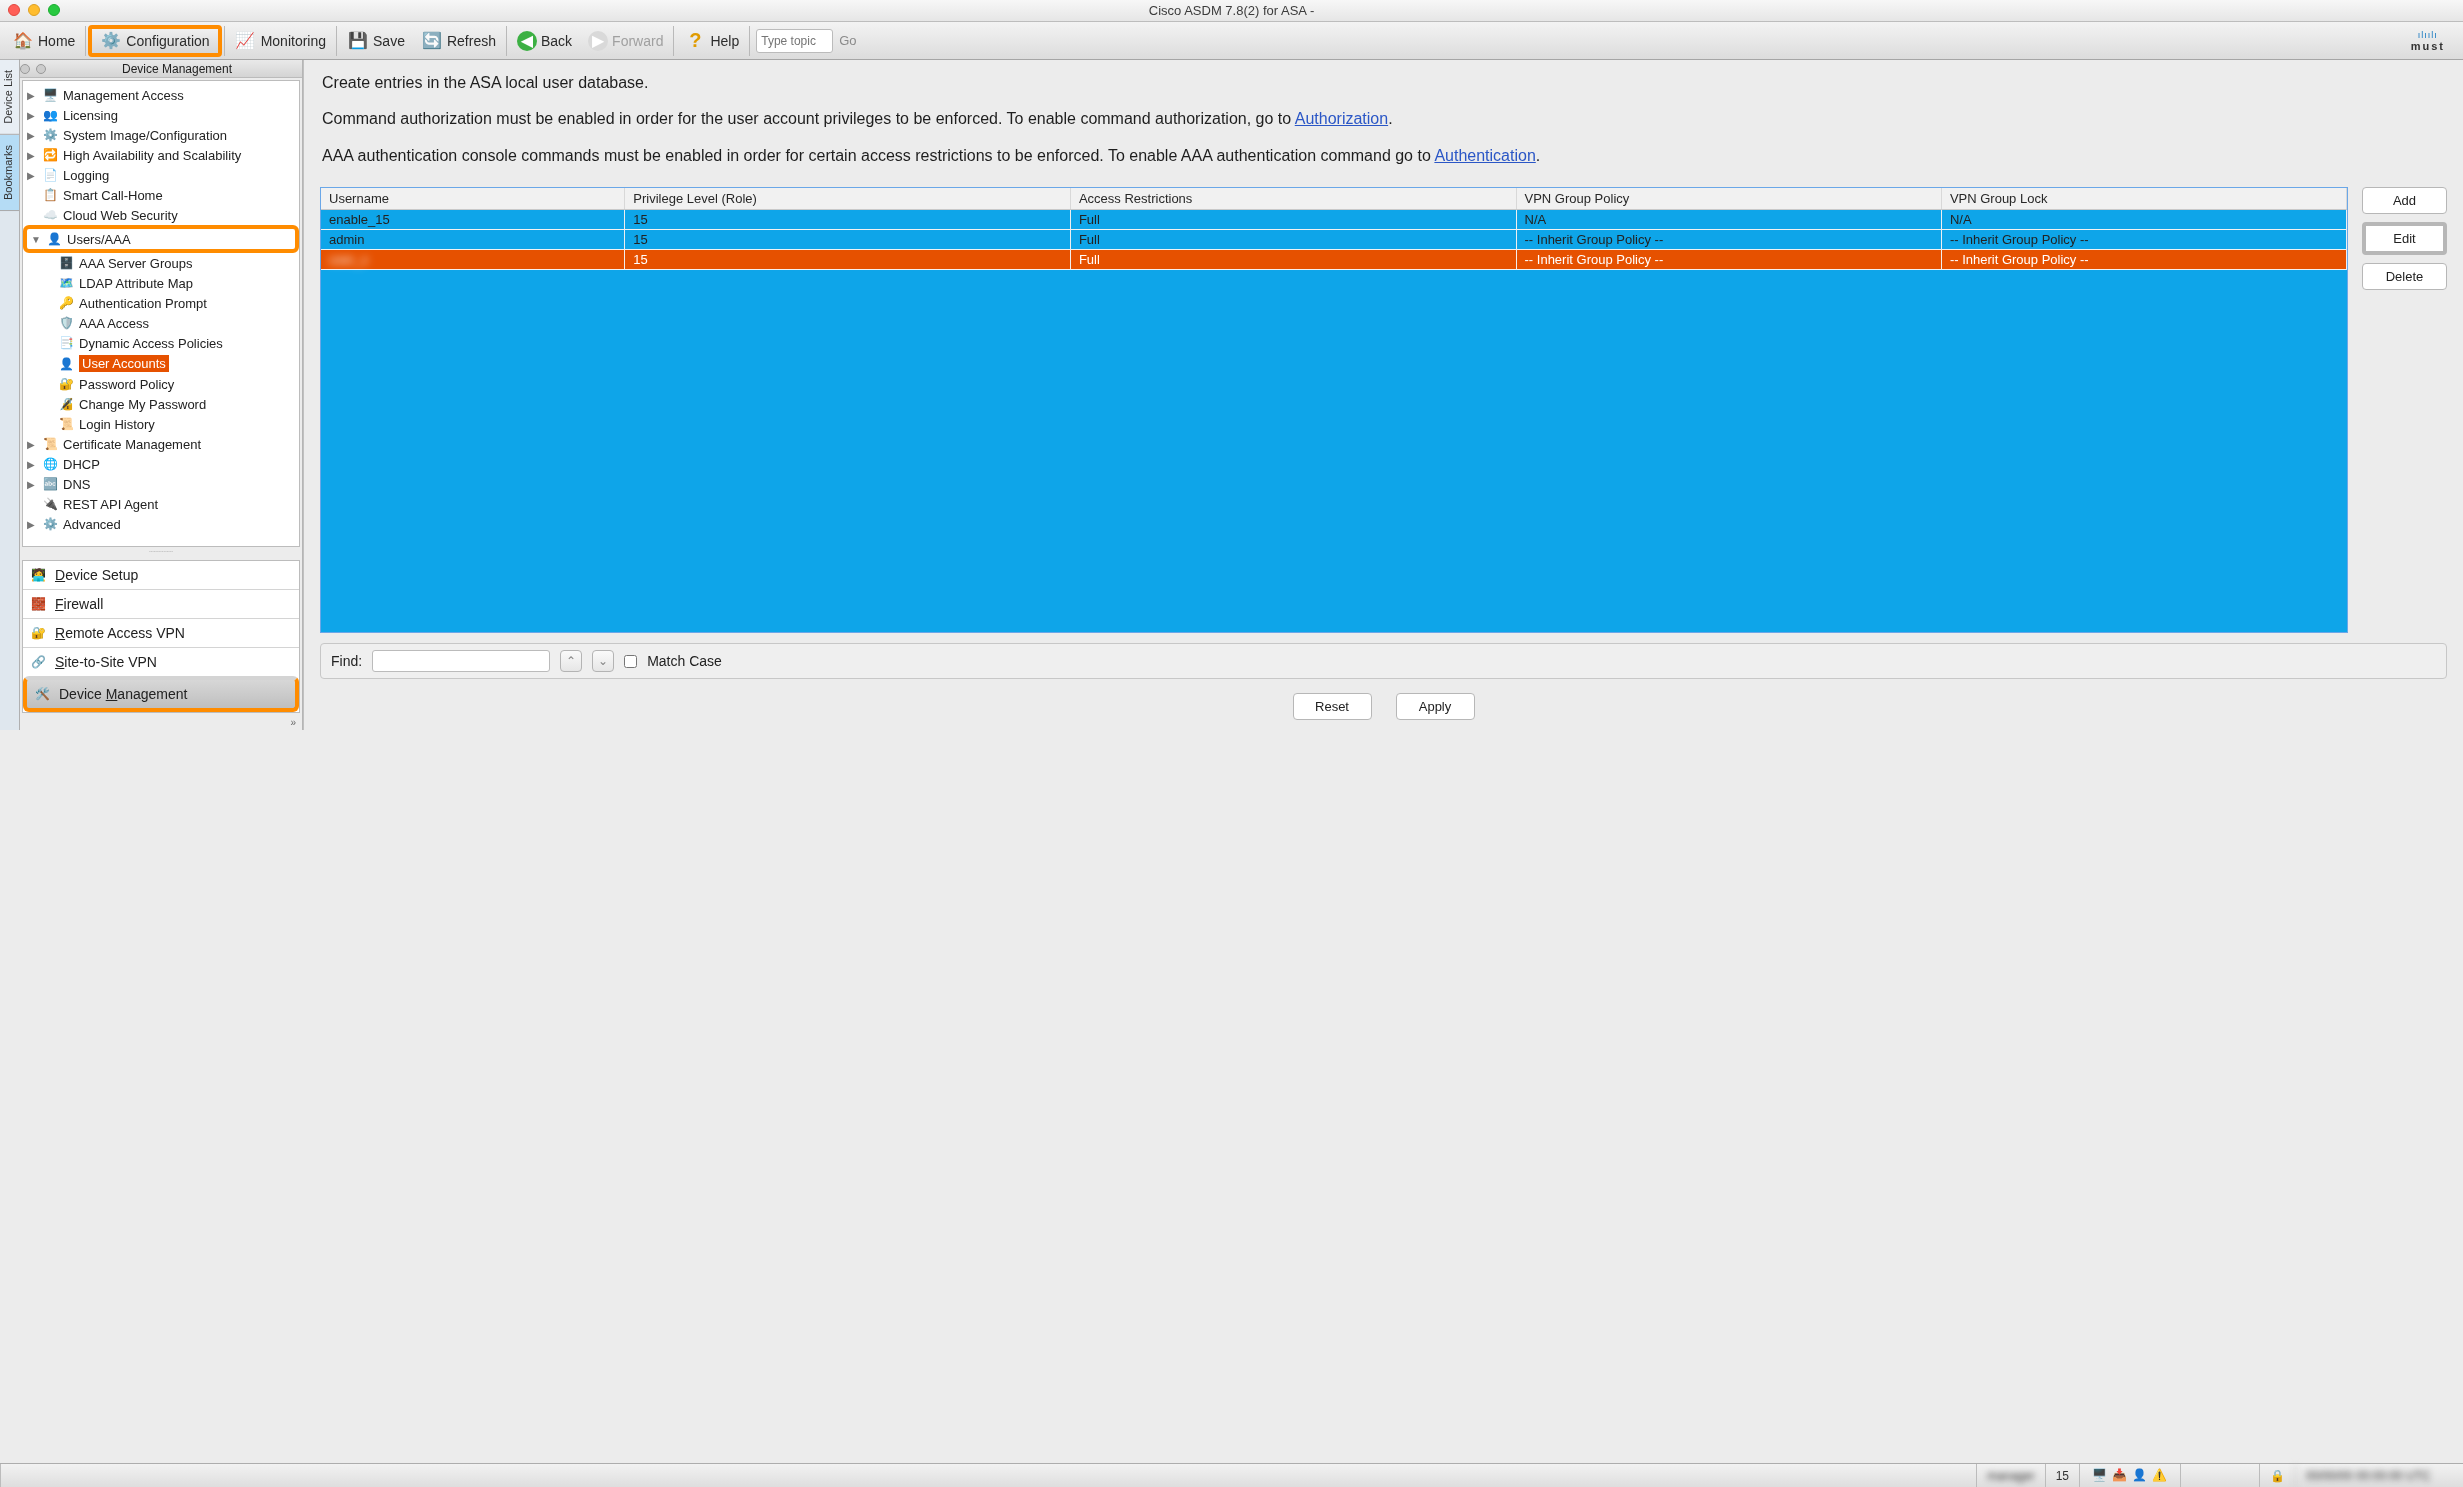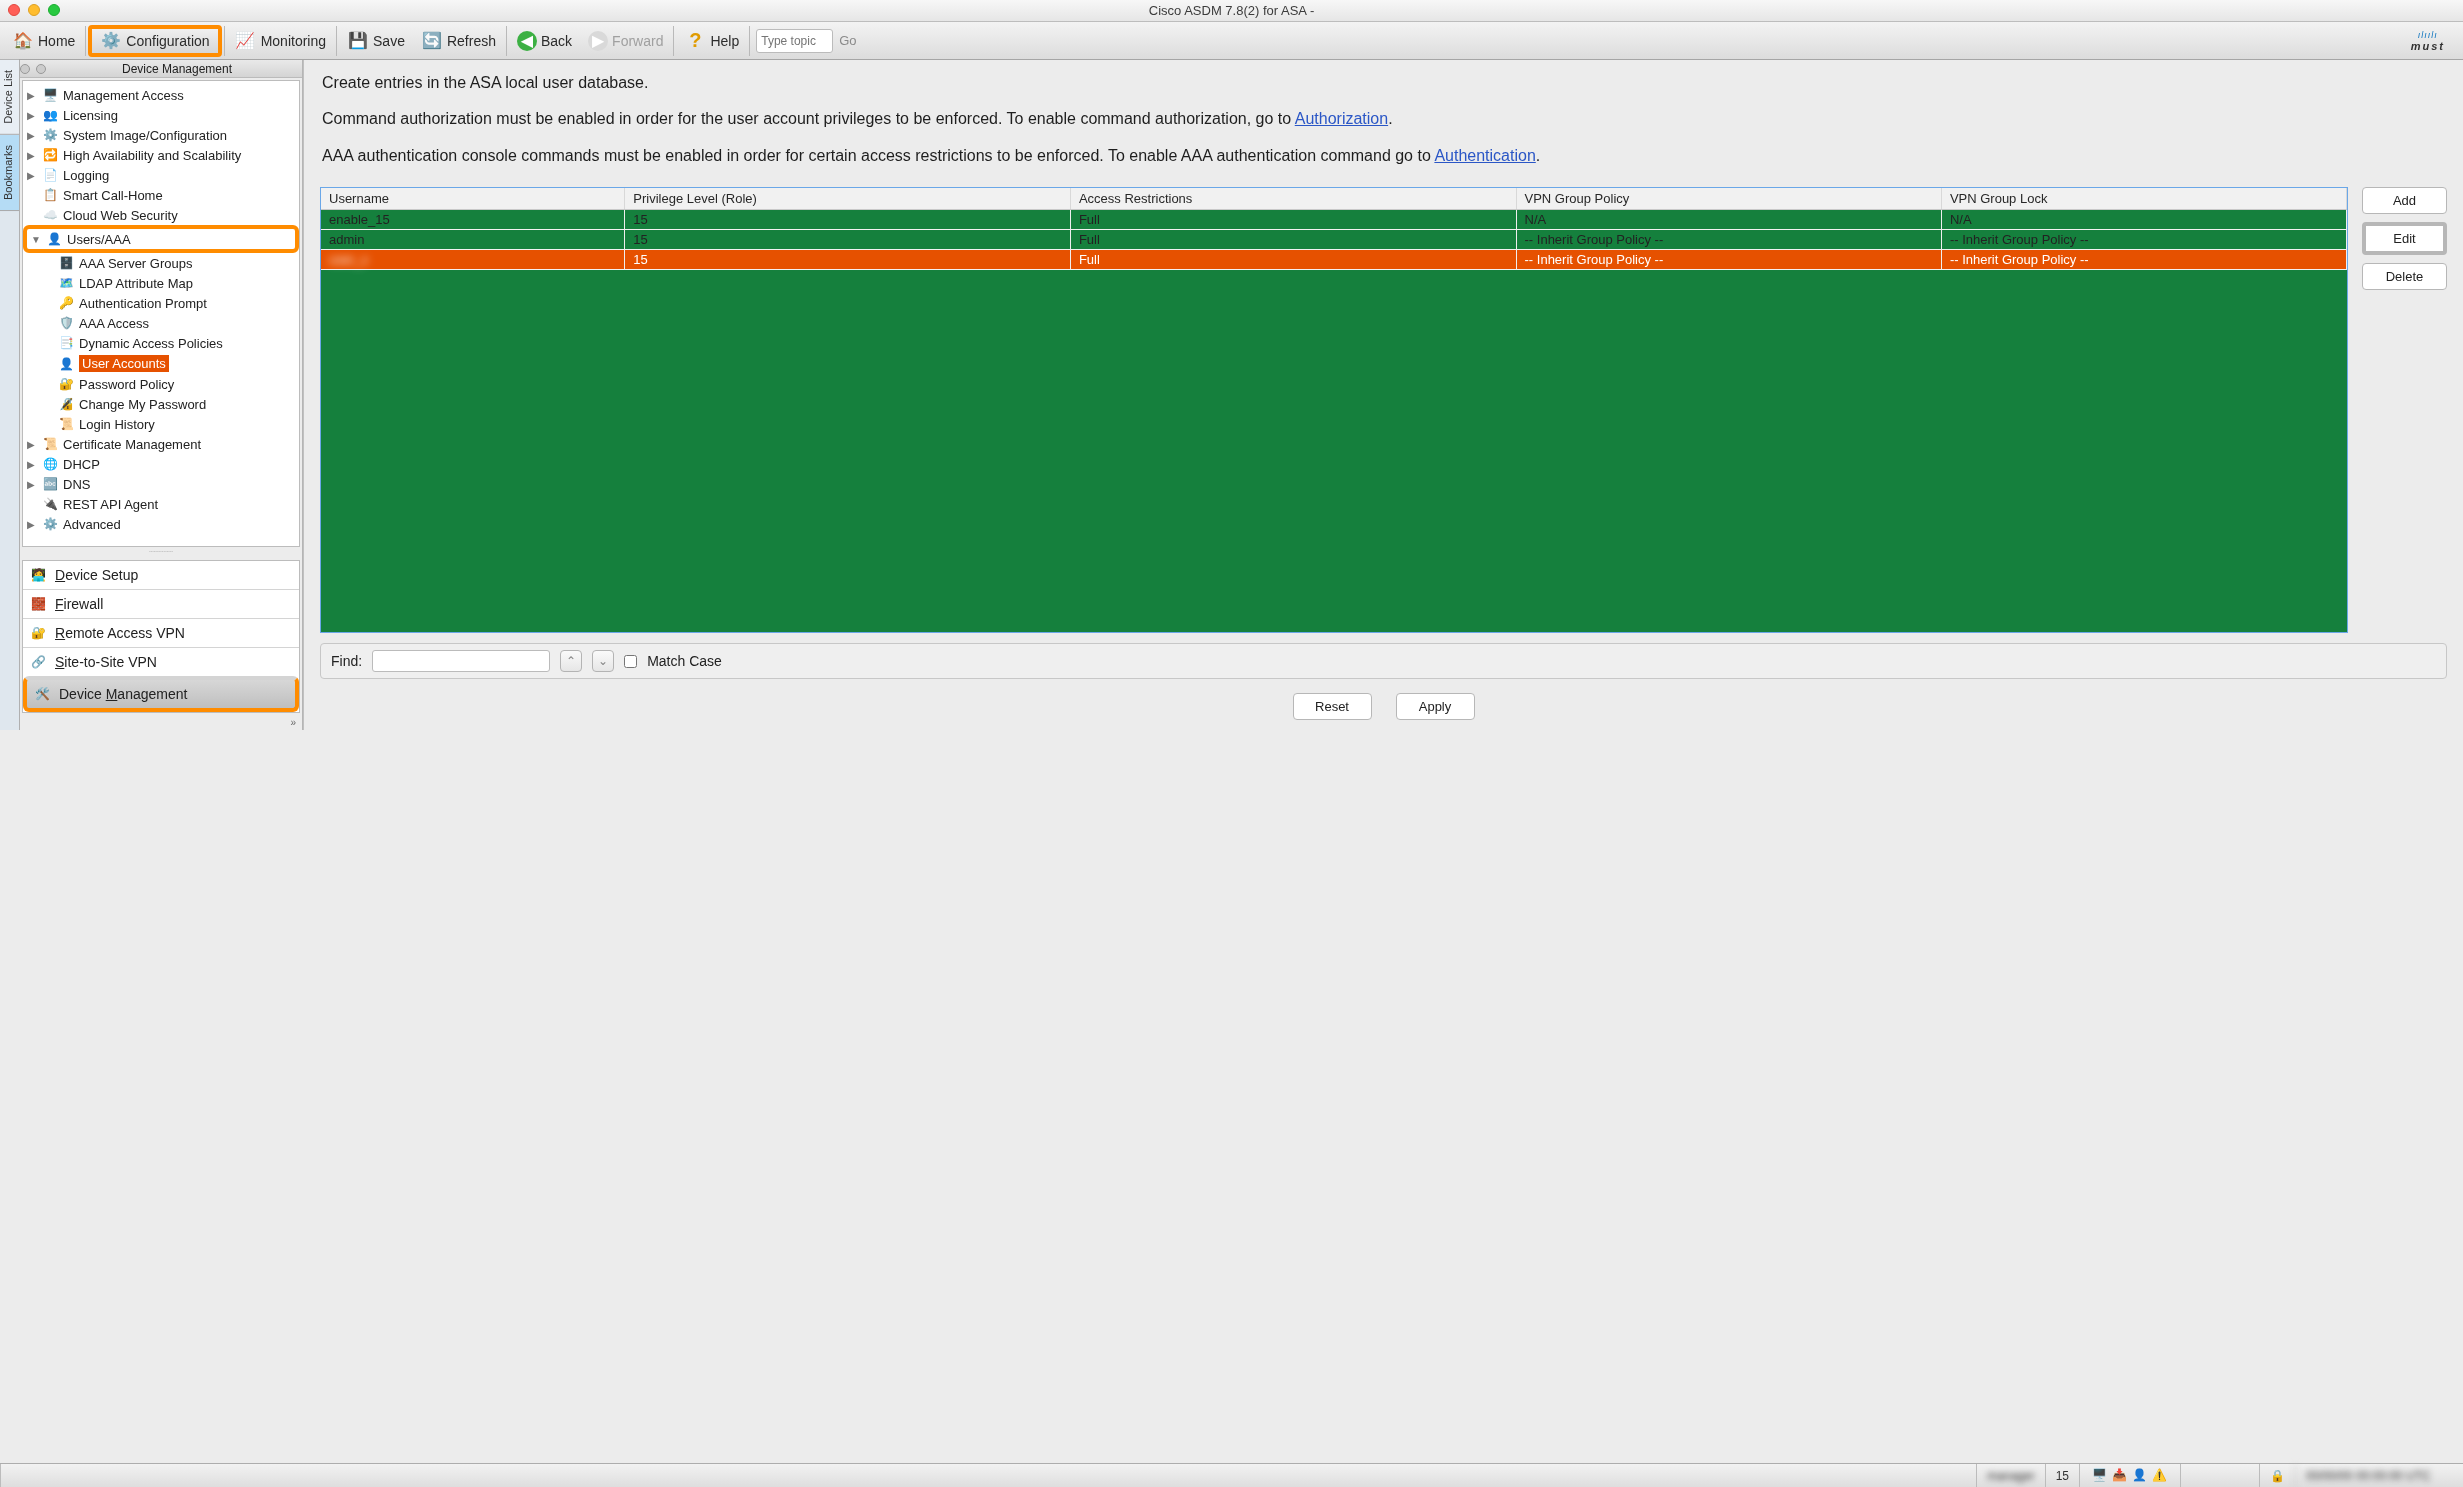--- a/index.html
+++ b/index.html
@@ -17,21 +17,21 @@
 
   
   .toolbar { height:38px; background:linear-gradient(#f3f3f3,#dcdcdc); border-bottom:1px solid #a5a5a5; display:flex; align-items:center; padding:0 4px; }
   .tbtn { display:flex; align-items:center; gap:4px; padding:2px 8px; height:32px; cursor:pointer; font-size:14px; color:#2c2c2c;}
   .tbtn.disabled{color:#a0a0a0;}
   .sep{width:1px;height:30px;background:#b9b9b9;margin:0 2px;}
   .ticon{width:22px;height:22px;display:inline-flex;align-items:center;justify-content:center;font-size:16px;}
   .highlight-box{border:4px solid #ff8c00;border-radius:6px;}
   .search-box{margin-left:4px;display:flex;align-items:center;gap:6px;}
   .search-box input{height:24px;width:77px;border:1px solid #bbb;border-radius:3px;padding:0 4px;font-size:12px;color:#888;}
-  .cisco-logo{margin-left:auto;padding-right:14px;font-family:Arial;font-size:11px;color:#333;text-align:center;font-style:italic;}
+  .cisco-logo{margin-left:auto;padding-right:14px;font-family:Arial;font-size:11px;color:#333;text-align:center;}
 
   
   .main { display:flex; height:calc(100% - 59px - 24px); }
   .leftcol { width:303px; background:#ececec; border-right:1px solid #b5b5b5; display:flex;}
   .siderail{width:20px;background:#dfe7ee;border-right:1px solid #b0b0b0;display:flex;flex-direction:column;}
   .siderail .tab{writing-mode:vertical-rl;transform:rotate(180deg);padding:10px 2px;font-size:11px;color:#333;border-top:1px solid #aaa; background:#e8eef4; text-align:center;}
   .siderail .tab.bm{background:#b5dcf5;}
   .sidewrap{flex:1;display:flex;flex-direction:column;min-width:0;}
   .side-header{height:18px;background:linear-gradient(#e9e9e9,#d4d4d4);font-size:12px;text-align:center;border-bottom:1px solid #bbb;display:flex;align-items:center;justify-content:center;gap:6px;}
   .side-header .circ{width:10px;height:10px;border-radius:50%;background:#ccc;border:1px solid #999;}
@@ -56,21 +56,21 @@
   .breadcrumb-bar .circ{width:11px;height:11px;border-radius:50%;background:#d0d0d0;border:1px solid #999;}
   .breadcrumb a{color:#1a4db3;text-decoration:underline;font-weight:bold;font-size:13px;}
   .breadcrumb{font-size:13px;color:#1a4db3;font-weight:bold;}
   .breadcrumb .sep-c{color:#1a4db3;font-weight:bold;}
 
   .desc{padding:12px 18px 6px 18px;font-size:16px;line-height:1.4;color:#1e1e1e;}
   .desc p{margin-bottom:14px;}
   .desc a{color:#2a56c6;text-decoration:underline;}
 
   .table-row{display:flex;align-items:flex-start;padding:0 16px 4px 16px;gap:14px;flex:1;min-height:0;}
-  .grid-wrap{flex:1;border:1px solid #6aa7e8;background:#15803d;display:flex;flex-direction:column;min-height:446px;}
+  .grid-wrap{flex:1;border:1px solid #6aa7e8;background:#0ea5e9;display:flex;flex-direction:column;min-height:446px;}
   table{width:100%;border-collapse:collapse;font-size:13px;}
   thead th{background:#f1f1f1;border-bottom:1px solid #c9c9c9;border-right:1px solid #d8d8d8;text-align:left;padding:3px 8px;font-weight:normal;color:#282828;}
   tbody td{padding:2px 8px;border-right:1px solid #efefef;}
   tbody tr{border-bottom:1px solid #f2f2f2;}
   tr.selrow td{background:#e65100;color:#fff;}
   tr.selrow td:first-child{position:relative;}
   .blur-cell{filter:blur(4px);}
 
   .btn-col{display:flex;flex-direction:column;gap:8px;width:85px;}
   .btn{background:#fff;border:1px solid #b7b7b7;border-radius:4px;padding:5px 0;font-size:13px;text-align:center;cursor:pointer;}

